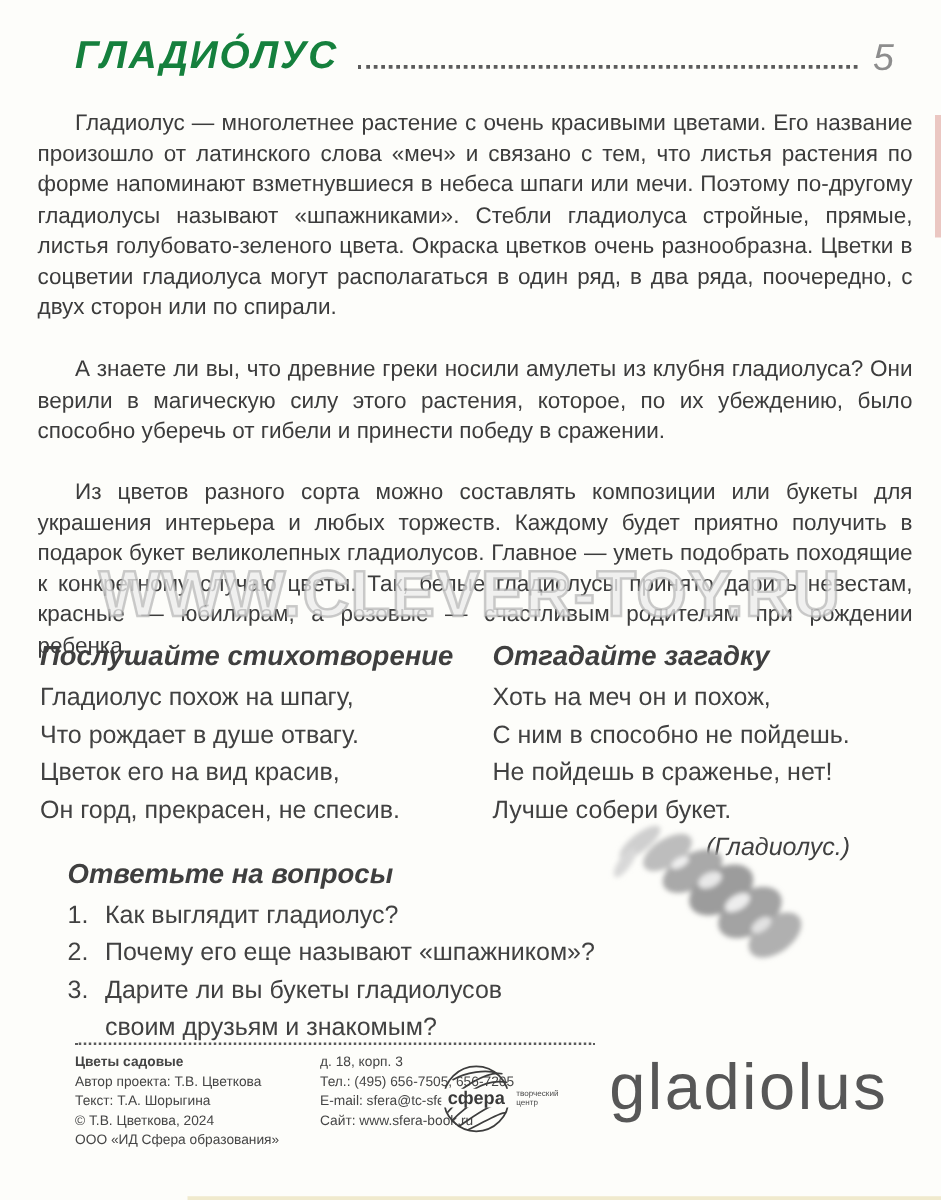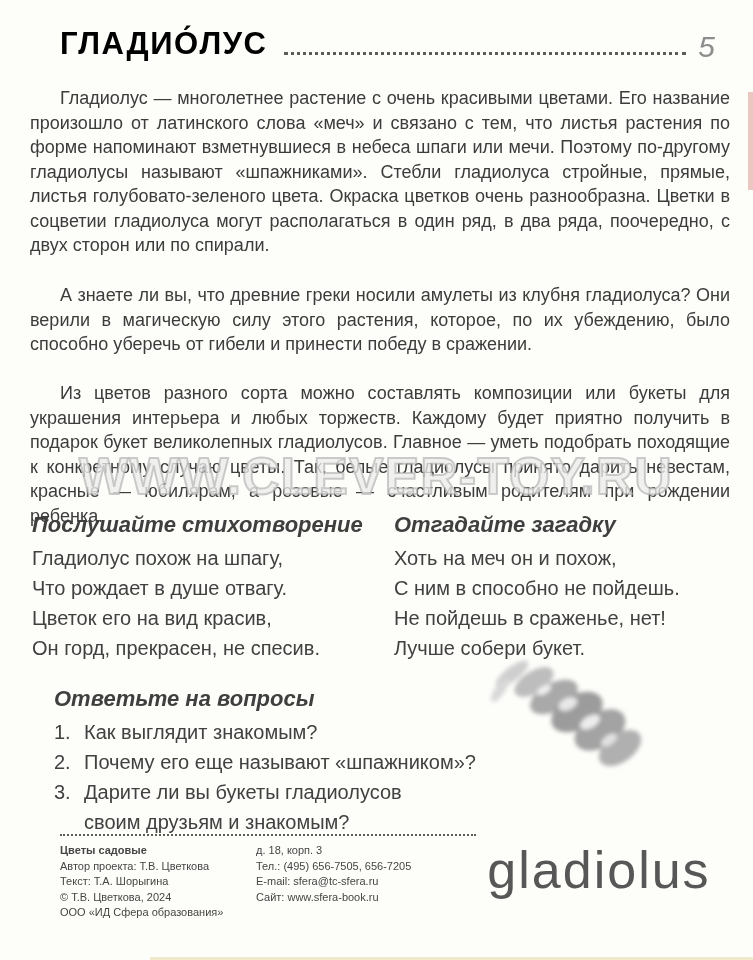--- a/index.html
+++ b/index.html
@@ -19,23 +19,24 @@
     left: 30px;
     right: 38px;
     top: 26px;
     display: flex;
     align-items: flex-end;
   }
   .title {
     font-size: 31px;
     font-weight: bold;
     letter-spacing: 1.5px;
-    color: #000000;
+    color: #15803d;
     padding-left: 30px;
     white-space: nowrap;
+    font-style: italic;
   }
   .leader {
     flex: 1;
     border-bottom: 3px dotted #5b5b5b;
     margin: 0 12px 7px 16px;
     height: 0;
   }
   .page-num {
     font-size: 30px;
     font-style: italic;
@@ -235,28 +236,29 @@
       <div class="verse-line">Что рождает в душе отвагу.</div>
       <div class="verse-line">Цветок его на вид красив,</div>
       <div class="verse-line">Он горд, прекрасен, не спесив.</div>
     </div>
     <div class="col-riddle">
       <h3 class="section-heading">Отгадайте загадку</h3>
       <div class="verse-line">Хоть на меч он и похож,</div>
       <div class="verse-line">С ним в способно не пойдешь.</div>
       <div class="verse-line">Не пойдешь в сраженье, нет!</div>
       <div class="verse-line">Лучше собери букет.</div>
+      <div class="riddle-answer">(Гладиолус.)</div>
     </div>
   </div>
 
   <div class="questions">
     <h3 class="section-heading">Ответьте на вопросы</h3>
     <div class="q-item">
       <span class="q-num">1.</span>
-      <span class="q-text">Как выглядит знакомым?</span>
+      <span class="q-text">Как выглядит гладиолус?</span>
     </div>
     <div class="q-item">
       <span class="q-num">2.</span>
       <span class="q-text">Почему его еще называют «шпажником»?</span>
     </div>
     <div class="q-item">
       <span class="q-num">3.</span>
       <span class="q-text">Дарите ли вы букеты гладиолусов
 своим друзьям и знакомым?</span>
     </div>
@@ -299,17 +301,34 @@
       </div>
       <div class="footer-col-contacts">
         <div>д. 18, корп. 3</div>
         <div>Тел.: (495) 656-7505, 656-7205</div>
         <div>E-mail: sfera@tc-sfera.ru</div>
         <div>Сайт: www.sfera-book.ru</div>
       </div>
     </div>
   </div>
 
+  <div class="logo-block">
+    <svg width="58" height="58" viewBox="0 0 58 58">
+      <g stroke="#3d3d3d" stroke-width="1.4" fill="none">
+        <circle cx="29" cy="29" r="26"></circle>
+        <path d="M6 40 C 16 28, 34 12, 54 16"></path>
+        <path d="M4 32 C 16 22, 36 6, 50 9"></path>
+        <path d="M9 47 C 20 36, 40 20, 55 24"></path>
+        <path d="M10 14 C 20 8, 38 5, 46 9"></path>
+        <path d="M15 51 C 26 44, 44 30, 54 32"></path>
+        <path d="M22 54 C 32 50, 46 40, 53 40"></path>
+      </g>
+      <rect x="1" y="21" width="56" height="15" fill="#fdfdfa"></rect>
+      <text x="29" y="33" text-anchor="middle" font-family="Liberation Sans, sans-serif" font-size="14.5" font-weight="bold" fill="#3a3a3a">сфера</text>
+    </svg>
+    <div class="logo-subtext">творческий
+центр</div>
+  </div>
 
   <div class="scan-strip-right"></div>
   <div class="scan-strip-bottom"></div>
 
 </div>
 
 </body></html>

